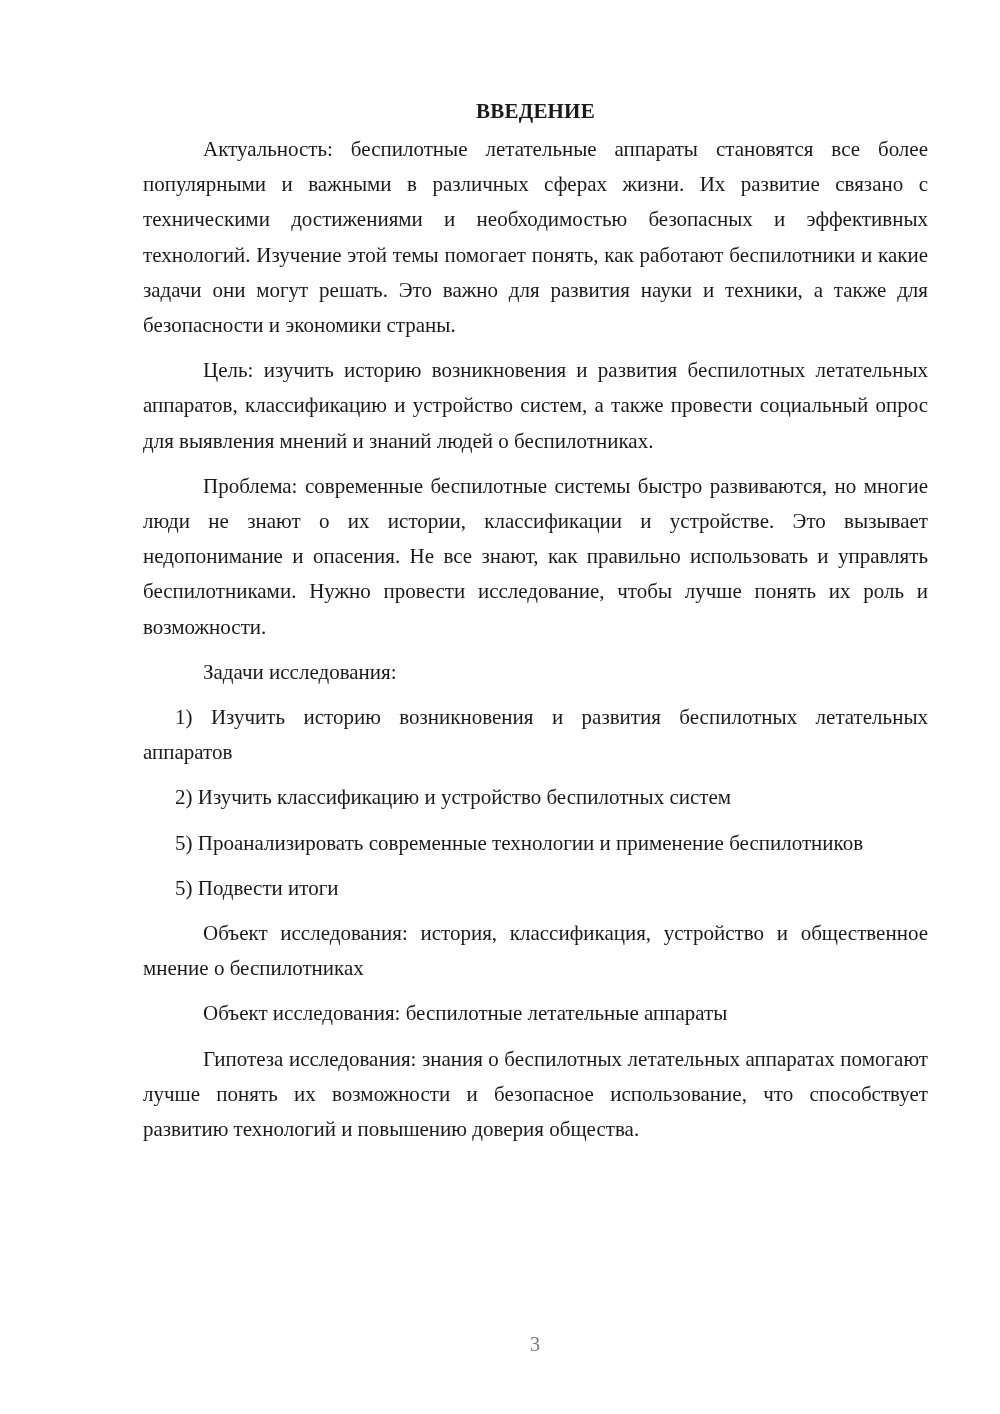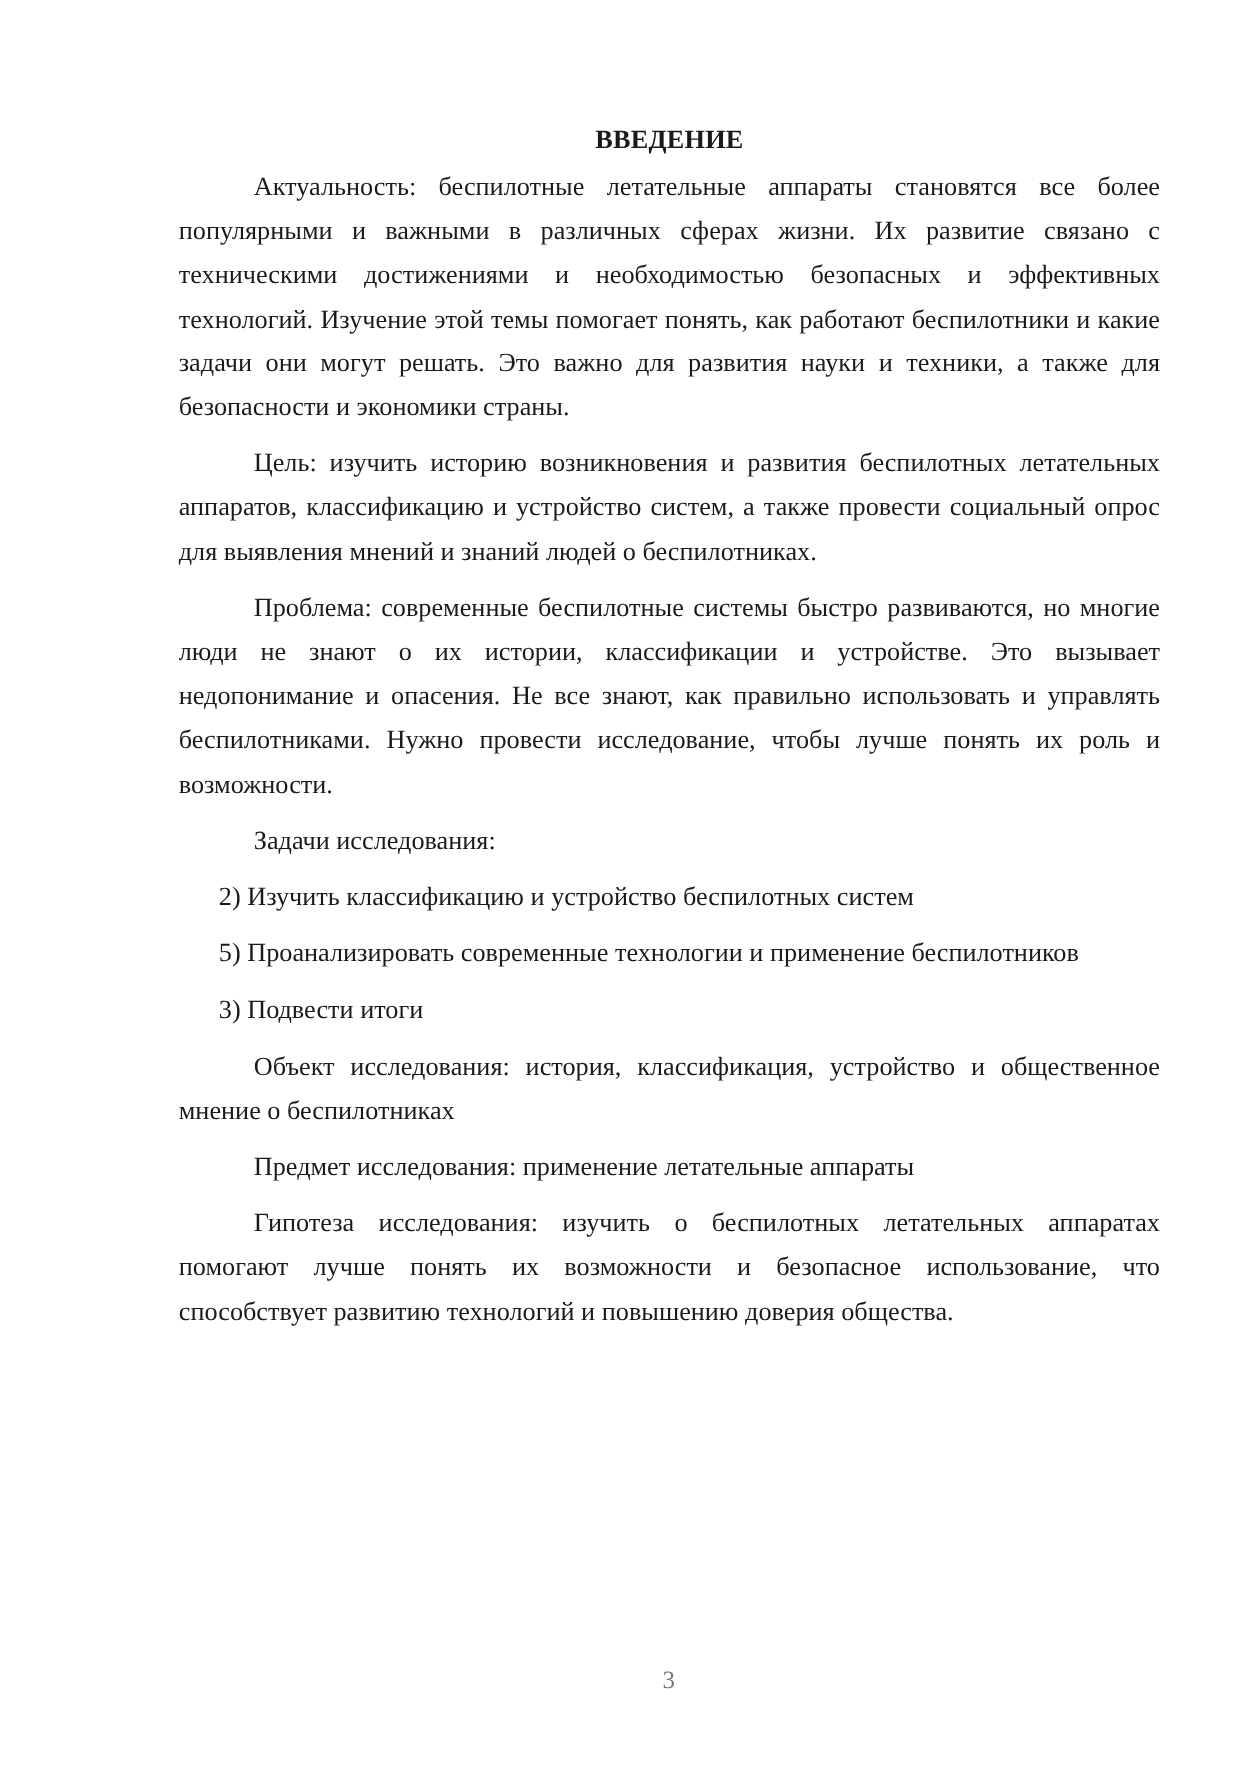--- a/index.html
+++ b/index.html
@@ -53,21 +53,22 @@
 </head>
 <body>
 
 <div class="page">
   <h1 class="title">ВВЕДЕНИЕ</h1>
 
   <p class="para">Актуальность: беспилотные летательные аппараты становятся все более популярными и важными в различных сферах жизни. Их развитие связано с техническими достижениями и необходимостью безопасных и эффективных технологий. Изучение этой темы помогает понять, как работают беспилотники и какие задачи они могут решать. Это важно для развития науки и техники, а также для безопасности и экономики страны.</p>
   <p class="para">Цель: изучить историю возникновения и развития беспилотных летательных аппаратов, классификацию и устройство систем, а также провести социальный опрос для выявления мнений и знаний людей о беспилотниках.</p>
   <p class="para">Проблема: современные беспилотные системы быстро развиваются, но многие люди не знают о их истории, классификации и устройстве. Это вызывает недопонимание и опасения. Не все знают, как правильно использовать и управлять беспилотниками. Нужно провести исследование, чтобы лучше понять их роль и возможности.</p>
   <p class="para">Задачи исследования:</p>
+  <p class="para list">1) Изучить историю возникновения и развития беспилотных летательных аппаратов</p>
   <p class="para list">2) Изучить классификацию и устройство беспилотных систем</p>
   <p class="para list">5) Проанализировать современные технологии и применение беспилотников</p>
-  <p class="para list">3) Подвести итоги</p>
+  <p class="para list">5) Подвести итоги</p>
   <p class="para">Объект исследования: история, классификация, устройство и общественное мнение о беспилотниках</p>
-  <p class="para">Предмет исследования: применение летательные аппараты</p>
-  <p class="para">Гипотеза исследования: изучить о беспилотных летательных аппаратах помогают лучше понять их возможности и безопасное использование, что способствует развитию технологий и повышению доверия общества.</p>
+  <p class="para">Объект исследования: беспилотные летательные аппараты</p>
+  <p class="para">Гипотеза исследования: знания о беспилотных летательных аппаратах помогают лучше понять их возможности и безопасное использование, что способствует развитию технологий и повышению доверия общества.</p>
 </div>
 
 <div class="page-number">3</div>
 
 </body></html>

